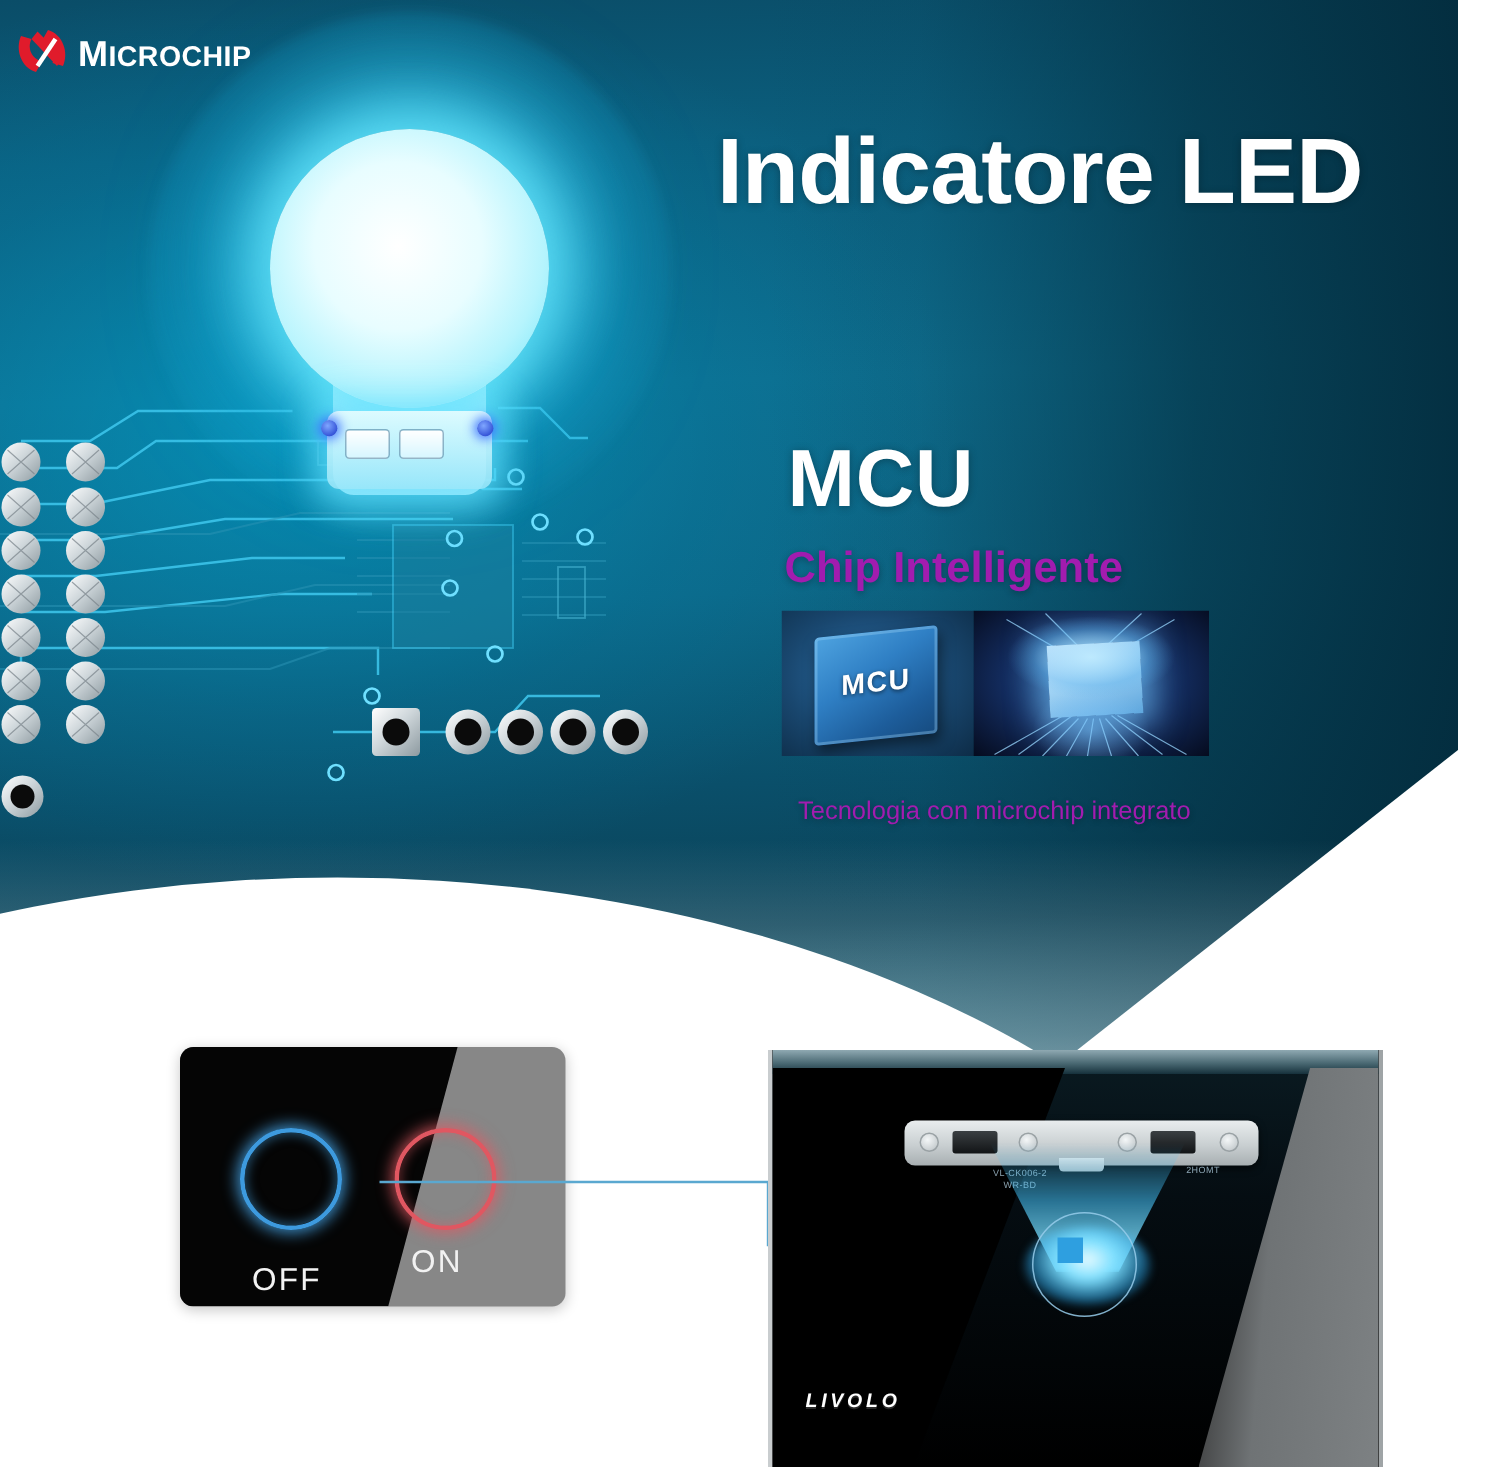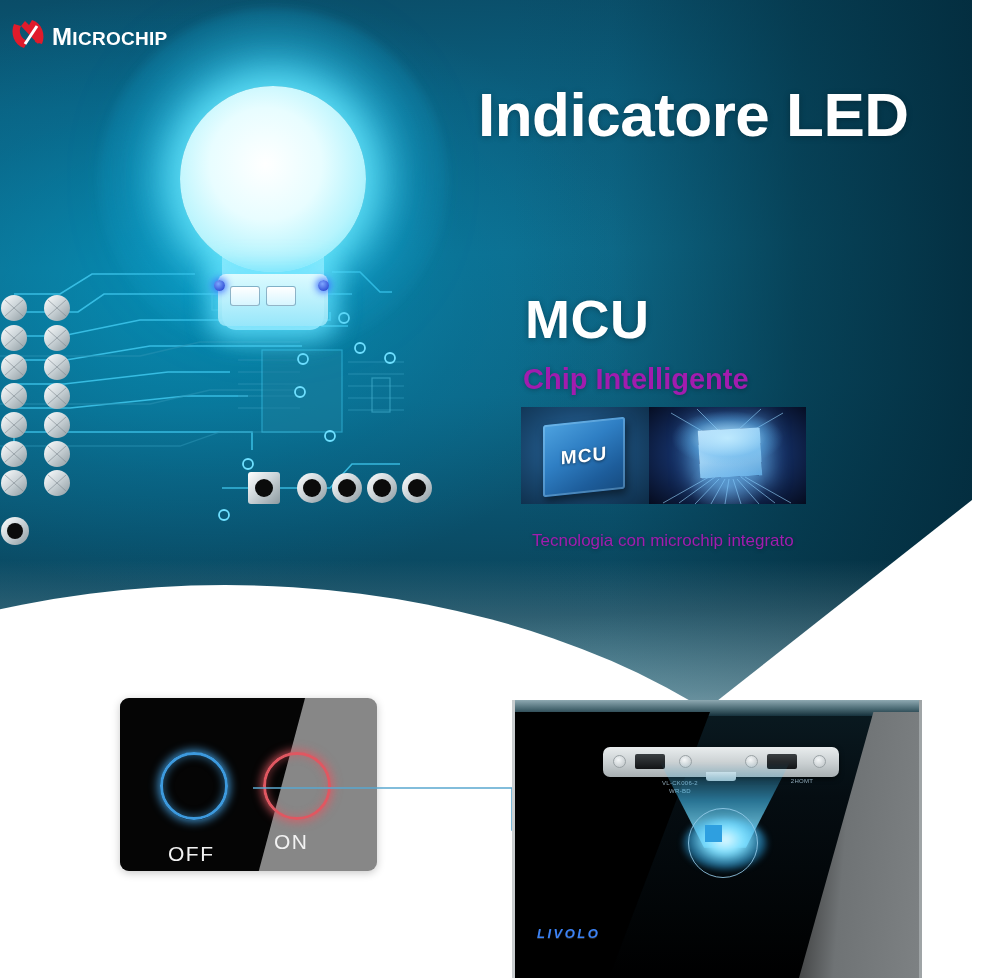--- a/index.html
+++ b/index.html
@@ -260,21 +260,21 @@
     position:absolute; left:173px; top:108px; width:70px; height:70px;
     border-radius:50%; border:1px solid rgba(150,205,235,0.85);
   }
   .target-square {
     position:absolute; left:190px; top:125px; width:17px; height:17px;
     background:#2e9fe0;
   }
   .livolo {
     position:absolute; left:22px; top:226px;
     font-size:13px; font-weight:bold; font-style:italic;
-    color:#3b82f6; letter-spacing:2.5px;
+    color:#ffffff; letter-spacing:2.5px;
     text-shadow:0 1px 0 rgba(255,255,255,0.16);
   }
 
   
   .logo { position:absolute; left:8px; top:14px; width:200px; height:42px; }
   .logo-mark { position:absolute; left:0; top:0; width:40px; height:40px; }
   .logo-text {
     position:absolute; left:44px; top:9px;
     font-size:24px; font-weight:bold; color:#ffffff;
     letter-spacing:0.3px;

